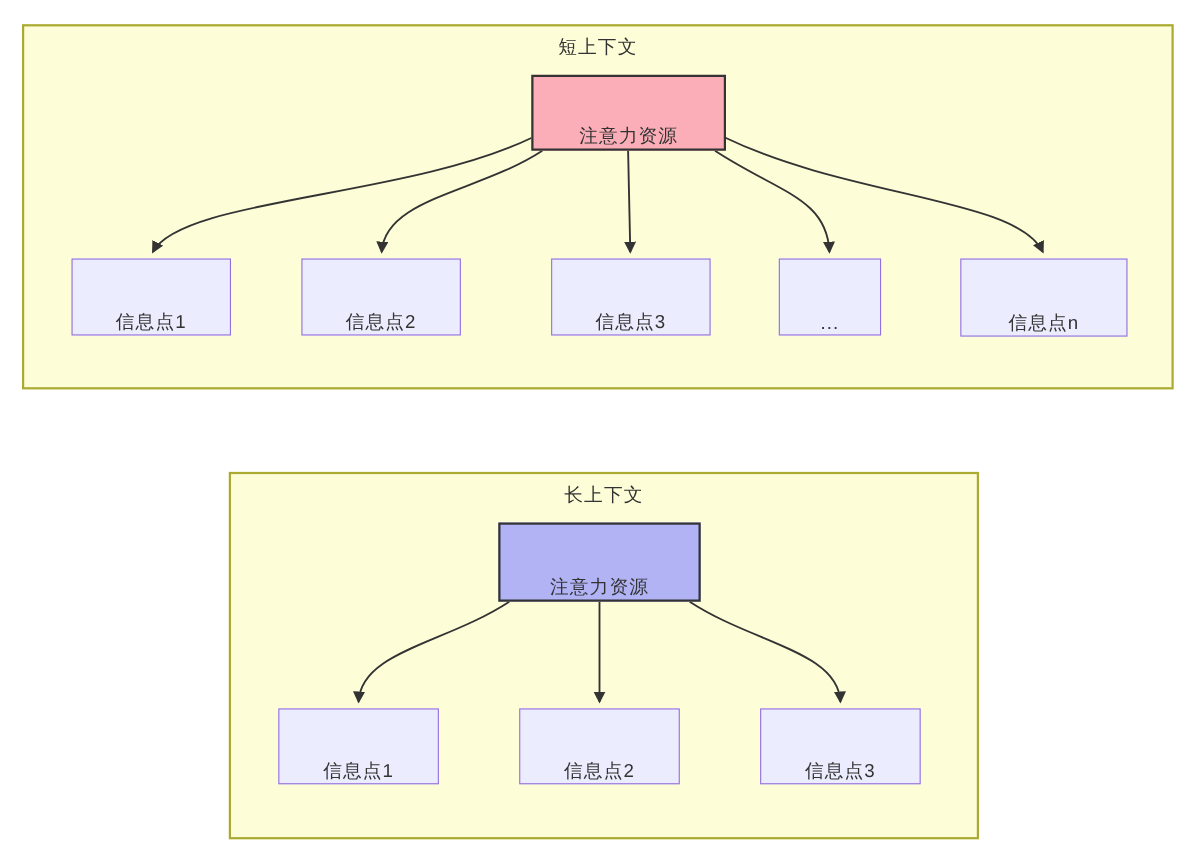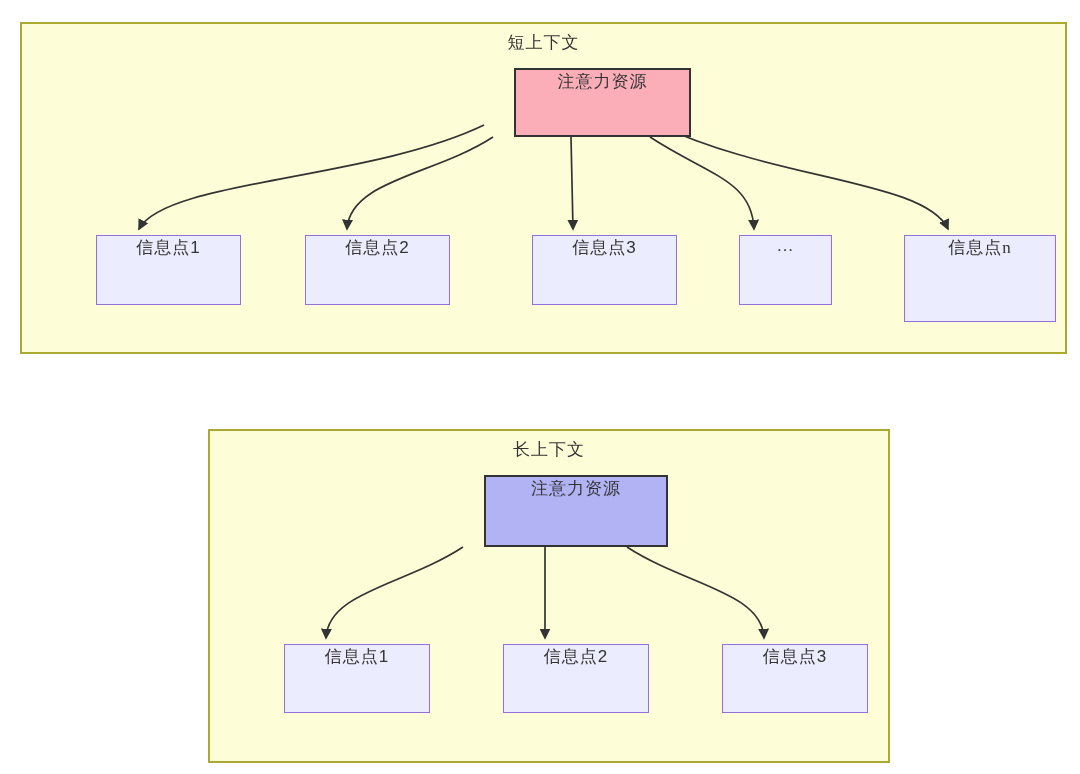--- a/index.html
+++ b/index.html
@@ -41,26 +41,25 @@
   }
   .arrows{
     position:absolute;
     left:0;top:0;
     width:1080px;height:774px;
     pointer-events:none;
   }
   .node{
     position:absolute;
     display:flex;
-    align-items:flex-start;
+    align-items:flex-end;
     justify-content:center;
     font-size:17px;
     color:var(--text);
     letter-spacing:1px;
-    margin-left:31px;
   }
   .node.attention-long{
     background:var(--attention-long-fill);
     border:2.5px solid var(--attention-border);
   }
   .node.attention-short{
     background:var(--attention-short-fill);
     border:2.5px solid var(--attention-border);
   }
   .node.info{
@@ -110,21 +109,21 @@
   </div>
   <div class="node info" style="left:274px;top:235px;width:145px;height:70px;">
     <span>信息点2</span>
   </div>
   <div class="node info" style="left:501px;top:235px;width:145px;height:70px;">
     <span>信息点3</span>
   </div>
   <div class="node info" style="left:708px;top:235px;width:93px;height:70px;">
     <span>...</span>
   </div>
-  <div class="node info" style="left:873px;top:235px;width:152px;height:87px;font-family:Liberation Serif, serif;">
+  <div class="node info" style="left:873px;top:235px;width:152px;height:71px;">
     <span>信息点n</span>
   </div>
 
   <div class="node attention-short" style="left:453px;top:475px;width:184px;height:72px;">
     <span>注意力资源</span>
   </div>
 
   <div class="node info" style="left:253px;top:644px;width:146px;height:69px;">
     <span>信息点1</span>
   </div>

